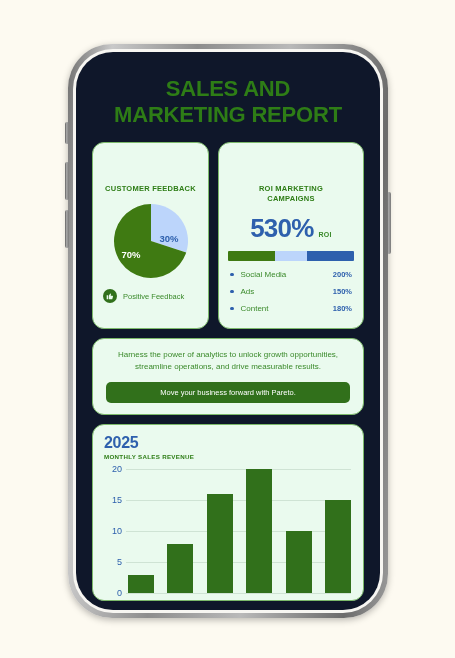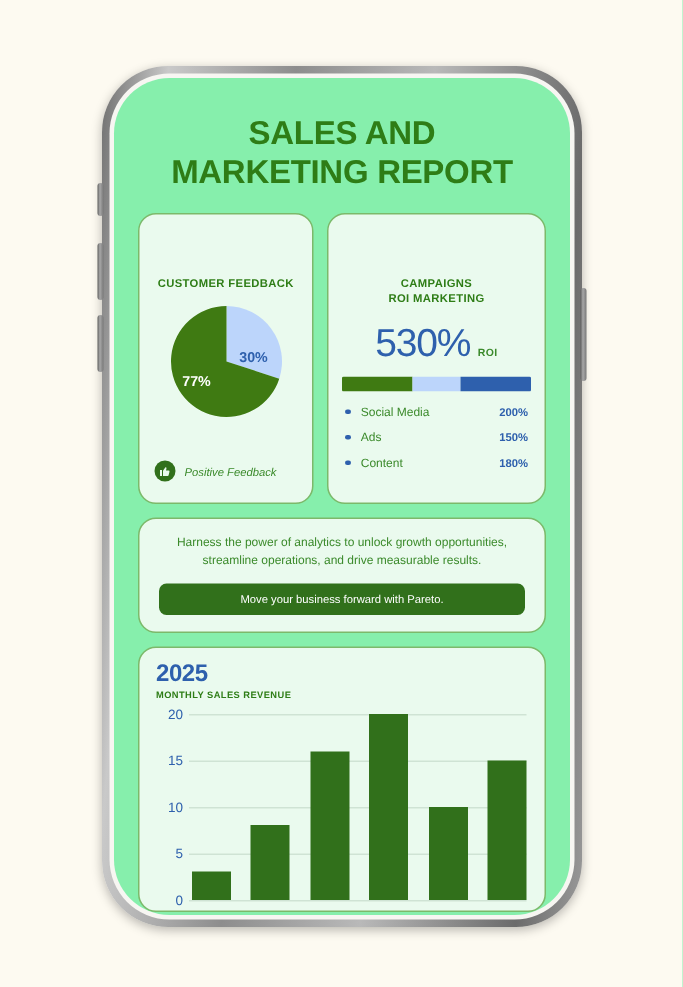--- a/index.html
+++ b/index.html
@@ -27,21 +27,21 @@
   }
   #phone-inner-ring {
     width: 100%; height: 100%;
     border-radius: 40px;
     background: #f7f6f2;
     padding: 3px;
   }
   #phone-screen {
     width: 100%; height: 100%;
     border-radius: 37px;
-    background: #86efac;
+    background: #0f172a;
     overflow: hidden;
     padding: 14px 16px 26px 16px;
   }
 
   .side-btn {
     position: absolute;
     background: linear-gradient(90deg,#5e5e5e,#a8a8a8 40%,#787878);
     border-radius: 2px;
   }
   #btn-mute   { left: -3px; top: 78px;  width: 4px; height: 22px; }
@@ -90,39 +90,39 @@
   #pie { position: relative; width: 76px; height: 76px; }
   #pie svg { display: block; }
   .pie-lbl {
     position: absolute;
     font-weight: bold;
     font-size: 9.5px;
   }
   #pie-label-blue  { color: #2e60ad; right: 10px; top: 30px; }
   #pie-label-green { color: #ffffff; left: 9px;  top: 46px; }
 
-  #pie-legend { margin: 28px 0 2px 4px; font-style: italic; }
+  #pie-legend { margin: 10px 0 2px 4px; }
   .legend-row {
     display: flex; align-items: center; gap: 6px;
     margin-bottom: 7px;
   }
   .legend-ico {
     width: 14px; height: 14px; border-radius: 50%;
     background: #31701b;
     display: flex; align-items: center; justify-content: center;
     color: #eafaee; font-size: 8px; line-height: 1;
   }
   .legend-txt { color: #3b8a2b; font-size: 7.5px; }
 
   
   #roi-big-row {
     display: flex; align-items: baseline; justify-content: center;
     gap: 5px; margin-top: 9px;
   }
-  #roi-value { color: #2e60ad; font-weight: normal; font-size: 26px; letter-spacing: -.8px; }
+  #roi-value { color: #2e60ad; font-weight: bold; font-size: 26px; letter-spacing: -.8px; }
   #roi-suffix { color: #3b8a2b; font-weight: bold; font-size: 7px; letter-spacing: .3px; }
 
   #roi-bar {
     display: flex; height: 10px; margin: 7px 1px 9px 1px;
     border-radius: 1px; overflow: hidden;
   }
   #roi-bar > span { display: block; height: 100%; }
 
   .roi-item {
     display: flex; align-items: center;
@@ -205,40 +205,40 @@
 
           <div id="pie-wrap">
             <div id="pie">
               <svg width="76" height="76" viewBox="0 0 76 76">
                 <g id="pie-slices">
                     <path d="M 38 38 L 38 1 A 37 37 0 0 1 73.18909110292068 49.433628791873055 Z" fill="#bcd5fb"></path>
                     <path d="M 38 38 L 73.18909110292068 49.433628791873055 A 37 37 0 1 1 37.99999999999999 1 Z" fill="#3f7a12"></path>
                   </g>
               </svg>
               <span class="pie-lbl" id="pie-label-blue">30%</span>
-              <span class="pie-lbl" id="pie-label-green">77%</span>
+              <span class="pie-lbl" id="pie-label-green">70%</span>
             </div>
           </div>
 
           <div id="pie-legend">
             <div class="legend-row">
               <span class="legend-ico">
                 <svg width="8" height="8" viewBox="0 0 24 24" fill="#eafaee">
                     <path d="M2 10h4v12H2zM8 22h9.3a2 2 0 0 0 1.95-1.54l1.7-7A2 2 0 0 0 19 11h-5l.9-4.1A2.1 2.1 0 0 0 12.85 4.3L8 11.5z"></path>
                   </svg>
               </span>
               <span class="legend-txt">Positive Feedback</span>
             </div>
           </div>
         </div>
 
         <div class="card" id="roi-card">
           <div class="card-head">
+            <div>ROI MARKETING</div>
             <div>CAMPAIGNS</div>
-            <div>ROI MARKETING</div>
           </div>
 
           <div id="roi-big-row">
             <span id="roi-value">530%</span>
             <span id="roi-suffix">ROI</span>
           </div>
 
           <div id="roi-bar">
               <span style="width: 37%; background: rgb(63, 122, 18);"></span>
               <span style="width: 26%; background: rgb(188, 213, 251);"></span>

